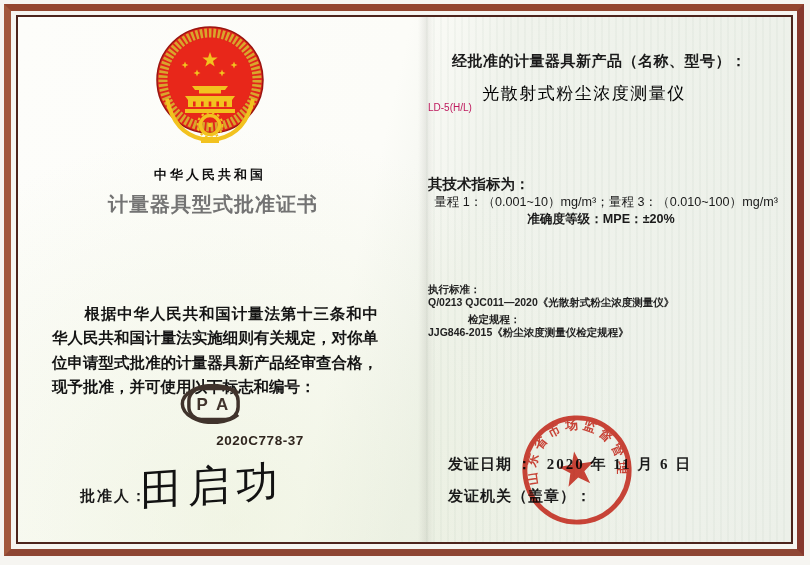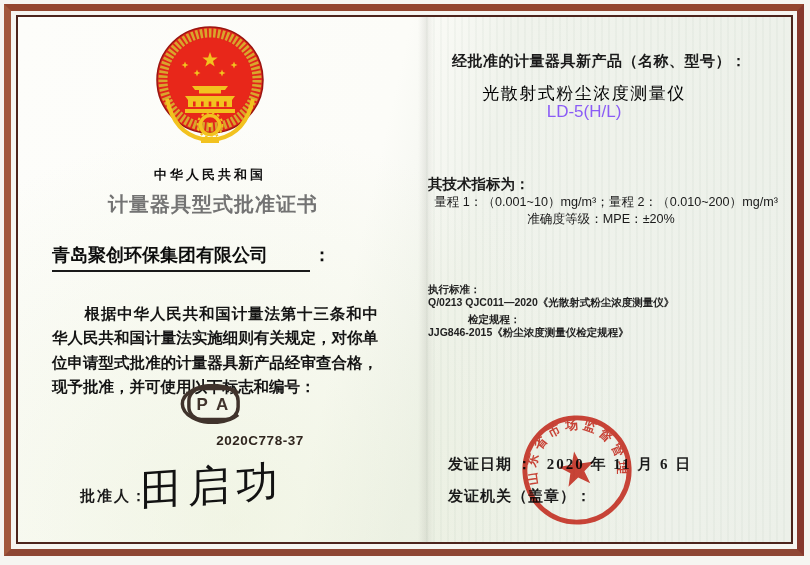--- a/index.html
+++ b/index.html
@@ -56,24 +56,24 @@
   .cert-number{left:0;top:433px;width:424px;text-align:center;font-size:13.5px;font-weight:bold;color:#30261f;letter-spacing:0.5px;padding-left:48px;}
   .approver-row{left:80px;top:487px;font-size:15px;font-weight:bold;letter-spacing:2px;}
   .signature{
     left:140px;top:458px;font-size:42px;color:#121212;
     transform:rotate(-4deg) skewX(-4deg);letter-spacing:6px;
     font-family:"Liberation Serif",serif;
   }
   
   .product-heading{left:452px;top:52px;font-size:15px;font-weight:bold;letter-spacing:0.5px;}
   .product-name{left:428px;top:82px;width:312px;text-align:center;font-size:17px;letter-spacing:1.5px;color:#000000;}
-  .product-model{left:428px;top:102px;width:312px;text-align:center;font-size:17px;color:#8b5cf6;}
+  .product-model{left:428px;top:102px;width:312px;text-align:left;font-size:10px;color:#be185d;}
   .spec-heading{left:428px;top:175px;width:346px;text-align:left;font-size:14.5px;font-weight:bold;}
   .spec-range{left:420px;top:194px;width:372px;text-align:center;font-size:12.6px;color:#1a1a1a;}
-  .spec-accuracy{left:428px;top:211px;width:346px;text-align:center;font-size:12.6px;color:#1a1a1a;}
+  .spec-accuracy{left:428px;top:211px;width:346px;text-align:center;font-size:12.6px;color:#1a1a1a;font-weight:bold;}
   .standards{left:428px;top:283px;font-size:10.5px;font-weight:600;color:#222;line-height:13px;white-space:normal;width:330px;}
   .standards div{white-space:nowrap;}
   .std-gap{margin-top:4px;margin-left:40px;}
   .issue-date-row{left:448px;top:455px;font-size:15px;font-weight:bold;letter-spacing:1px;}
   .issue-date-value{margin-left:14px;letter-spacing:2px;}
   .issuer-row{left:448px;top:487px;font-size:15px;font-weight:bold;letter-spacing:1px;}
   .seal{
     position:absolute;left:518px;top:411px;width:118px;height:118px;
     mix-blend-mode:multiply;opacity:0.92;transform:rotate(-3deg);
   }
@@ -112,43 +112,40 @@
     <circle cx="55" cy="99" r="12.5" fill="none" stroke="#f2c21f" stroke-width="2" stroke-dasharray="2.5 3"></circle>
     <circle cx="55" cy="99" r="2.2" fill="#f2c21f"></circle>
     <path d="M12,73 Q19,107 47,113" fill="none" stroke="#f2c21f" stroke-width="4"></path>
     <path d="M98,73 Q91,107 63,113" fill="none" stroke="#f2c21f" stroke-width="4"></path>
     <rect x="46" y="111" width="18" height="6" fill="#f2c21f"></rect>
   </svg>
 
   <div class="t country">中华人民共和国</div>
   <div class="t cert-title">计量器具型式批准证书</div>
 
-  <div class="t company-row">
-    <span class="company-underlined">青岛聚创环保集团有限公司</span><span class="company-colon">：</span>
-  </div>
 
   <p class="t approval-text">根据中华人民共和国计量法第十三条和中华人民共和国计量法实施细则有关规定，对你单位申请型式批准的计量器具新产品经审查合格，现予批准，并可使用以下标志和编号：</p>
 
   <svg class="cpa" viewBox="0 0 92 52" aria-hidden="true">
     <path d="M 78,12 A 40,24 0 1 0 78,40" fill="none" stroke="#40332c" stroke-width="4.5"></path>
     <rect x="14" y="6" width="64" height="40" rx="16" fill="none" stroke="#40332c" stroke-width="4.5"></rect>
     <text x="46" y="34" text-anchor="middle" font-size="22" font-weight="bold" letter-spacing="3" fill="#40332c" font-family="Liberation Sans, sans-serif">P A</text>
   </svg>
 
   <div class="t cert-number">2020C778-37</div>
 
   <div class="t serif approver-row">批准人：</div>
   <div class="t signature">田启功</div>
 
   <div class="t serif product-heading">经批准的计量器具新产品（名称、型号）：</div>
   <div class="t serif product-name">光散射式粉尘浓度测量仪</div>
   <div class="t product-model">LD-5(H/L)</div>
 
   <div class="t serif spec-heading">其技术指标为：</div>
-  <div class="t spec-range">量程 1：（0.001~10）mg/m³；量程 2：（0.010~200）mg/m³</div>
+  <div class="t spec-range">量程 1：（0.001~10）mg/m³；量程 3：（0.010~100）mg/m³</div>
   <div class="t spec-accuracy">准确度等级：MPE：±20%</div>
 
   <div class="t standards">
     <div>执行标准：</div>
     <div>Q/0213 QJC011—2020《光散射式粉尘浓度测量仪》</div>
     <div class="std-gap">检定规程：</div>
     <div>JJG846-2015《粉尘浓度测量仪检定规程》</div>
   </div>
 
   <div class="t serif issue-date-row">

